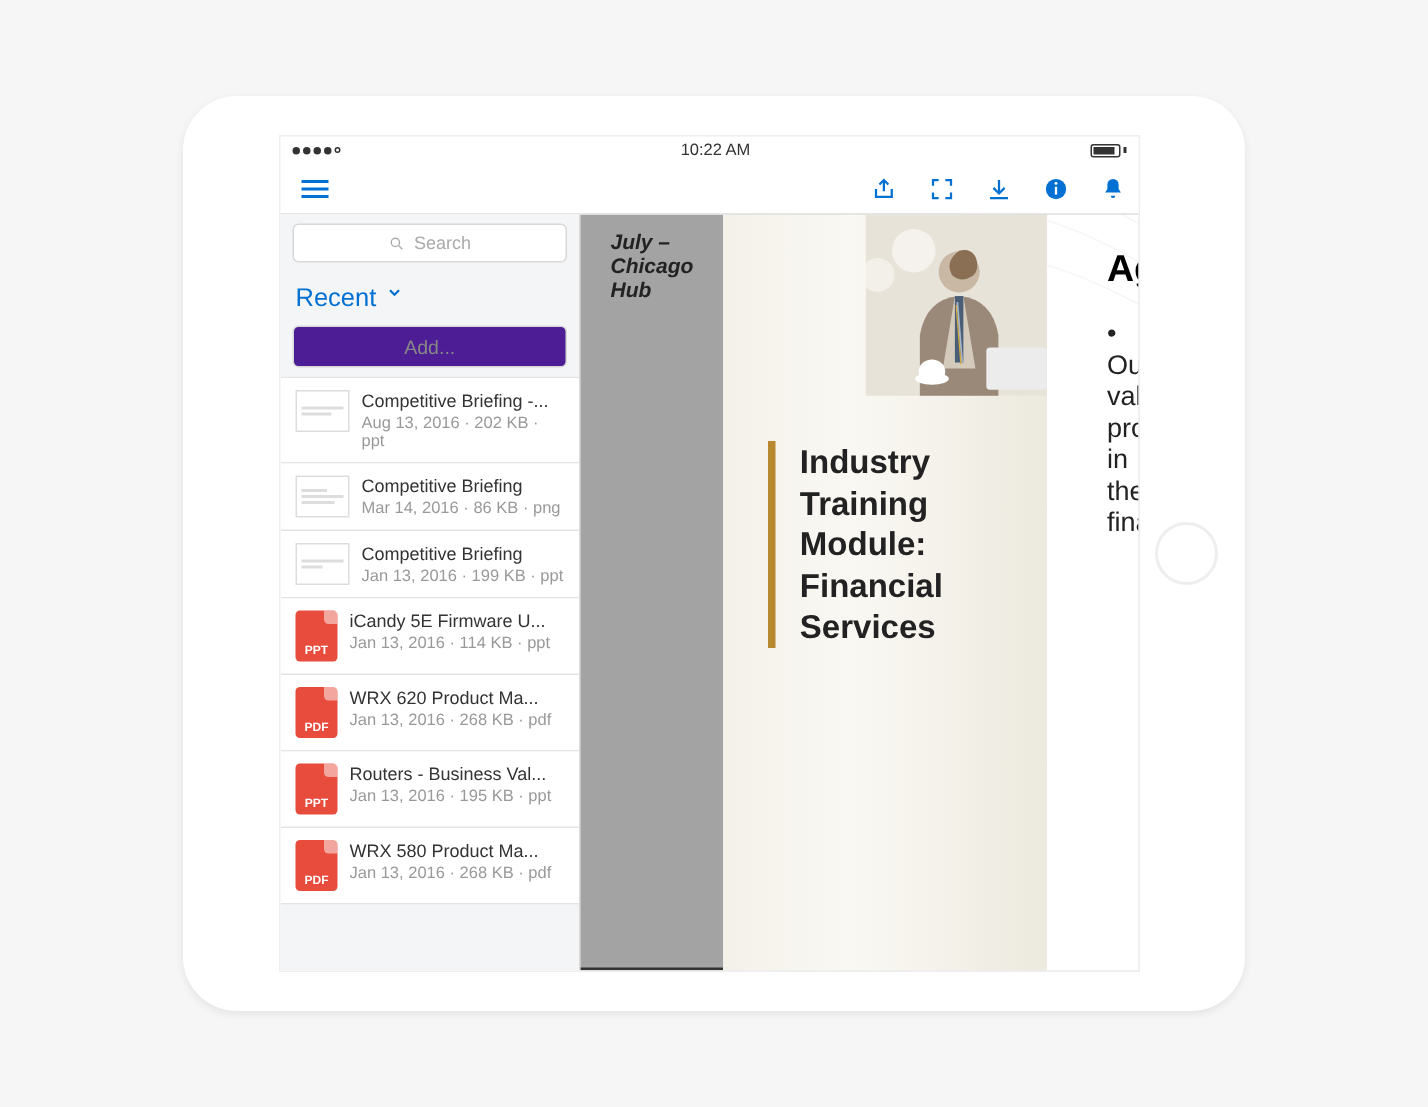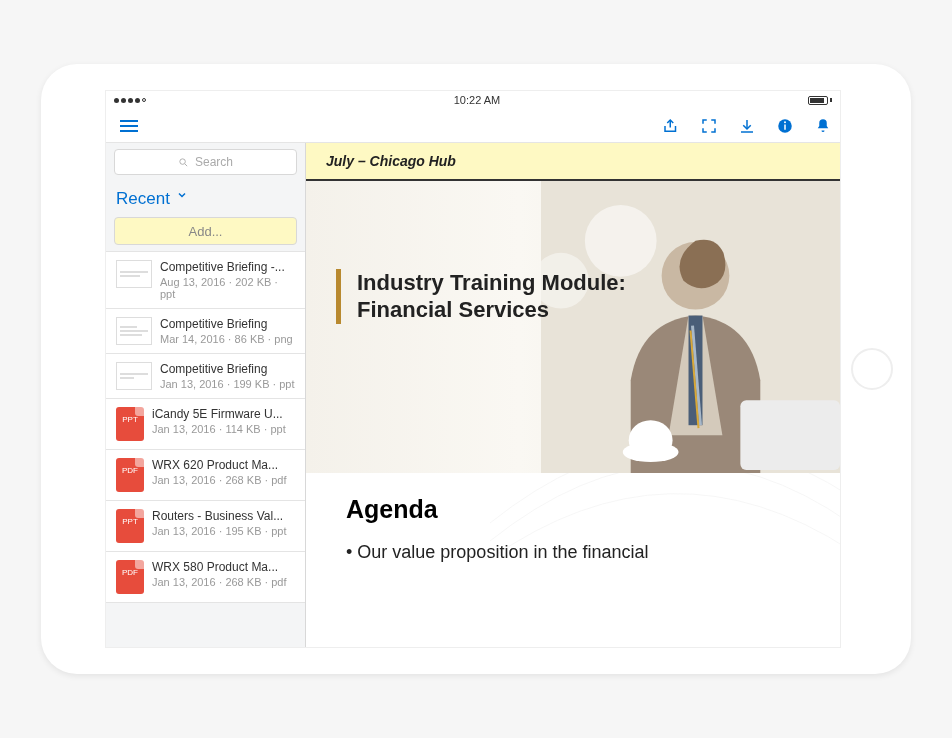--- a/index.html
+++ b/index.html
@@ -6,21 +6,21 @@
 body {
   background: #f6f6f6;
   font-family: -apple-system, "Helvetica Neue", Arial, sans-serif;
   width: 952px;
   height: 738px;
   display: flex;
   align-items: center;
   justify-content: center;
 }
 .tablet {
-  width: 870px;
+  width: 708px;
   height: 610px;
   background: #fff;
   border-radius: 36px;
   box-shadow: 0 2px 6px rgba(0,0,0,0.08);
   position: relative;
   padding: 26px 70px 26px 64px;
 }
 .home-btn {
   position: absolute;
   right: 18px;
@@ -94,21 +94,21 @@
 .section-row {
   padding: 8px 10px 8px 10px;
   color: #0070d2;
   font-size: 17px;
   display: flex;
   align-items: flex-start;
   gap: 6px;
 }
 .add-btn {
   margin: 0 8px 6px 8px;
-  background: #fef9c3;
+  background: #4c1d95;
   border: 1px solid #d8d8d8;
   border-radius: 4px;
   height: 28px;
   display: flex;
   align-items: center;
   justify-content: center;
   font-size: 13px;
   color: #888;
   cursor: pointer;
 }
@@ -138,39 +138,39 @@
 .file-ico {
   width: 28px;
   height: 34px;
   flex-shrink: 0;
   position: relative;
   border-radius: 3px;
   display: flex;
   align-items: flex-end;
   justify-content: center;
   font-size: 8px;
-  font-weight: 400;
+  font-weight: 700;
   color: #fff;
-  padding-bottom: 17px;
+  padding-bottom: 3px;
 }
 .file-ico.red { background: #e74c3c; }
 .file-ico::before {
   content: "";
   position: absolute;
   top: 0; right: 0;
   width: 9px; height: 9px;
   background: rgba(255,255,255,0.5);
   border-bottom-left-radius: 3px;
 }
 .note-ico{ width:28px; height:22px; background:#f6d344; border-radius:2px; position:relative; flex-shrink:0; }
 .note-ico::after{ content:""; position:absolute; right:0; bottom:0; width:8px; height:8px; background:#eee; border-top-left-radius:3px; }
 .item-txt { overflow: hidden; flex: 1; }
 .item-title { font-size: 12px; color: #333; white-space: nowrap; overflow: hidden; text-overflow: ellipsis; }
 .item-meta { font-size: 11px; color: #999; margin-top: 2px; }
-.content { flex: 1; background: #fef9c3; display: flex; flex-direction: column; overflow: hidden; }
+.content { flex: 1; background: #a3a3a3; display: flex; flex-direction: row; overflow: hidden; }
 .doc-title {
   padding: 10px 20px;
   font-size: 14px;
   font-style: italic;
   font-weight: 600;
   color: #222;
   border-bottom: 2px solid #333;
 }
 .slide1 {
   flex: 0 0 58%;

